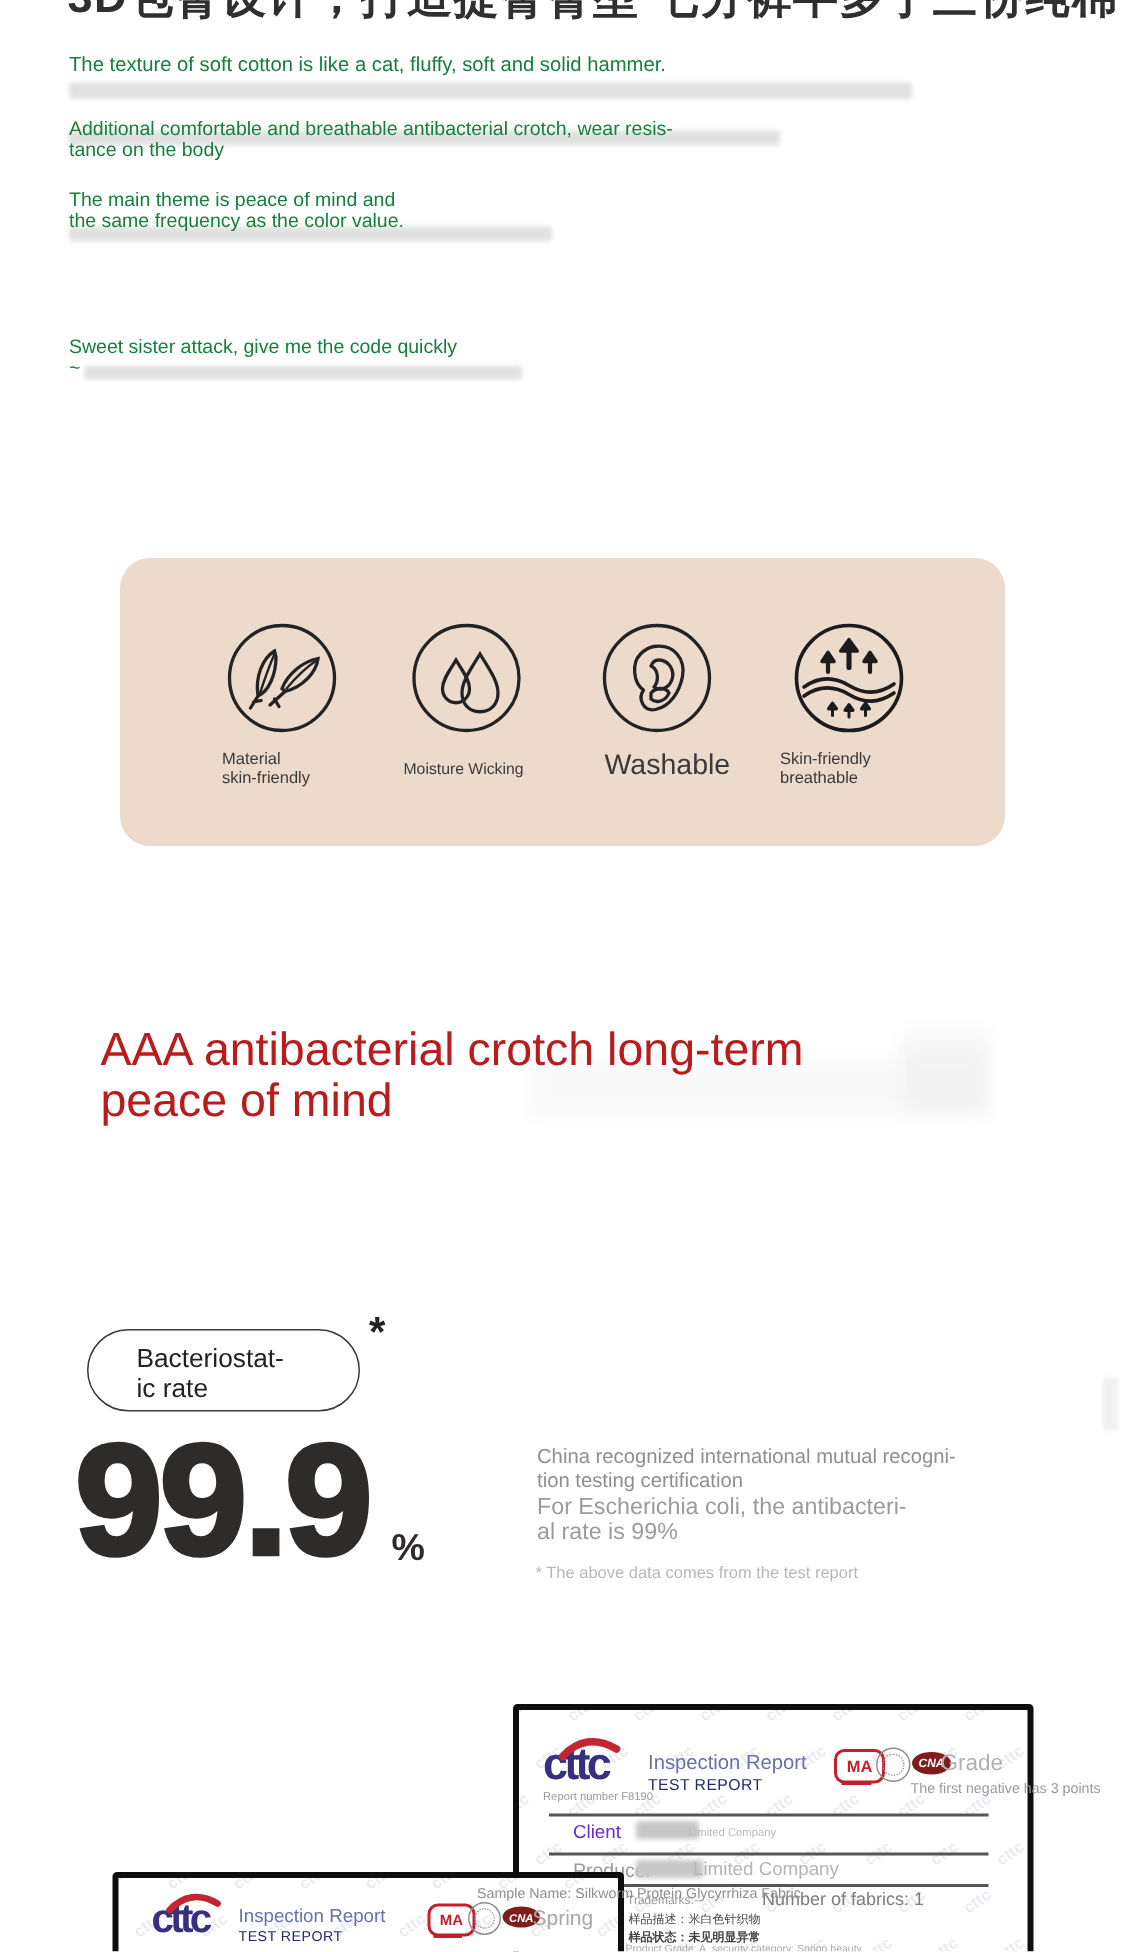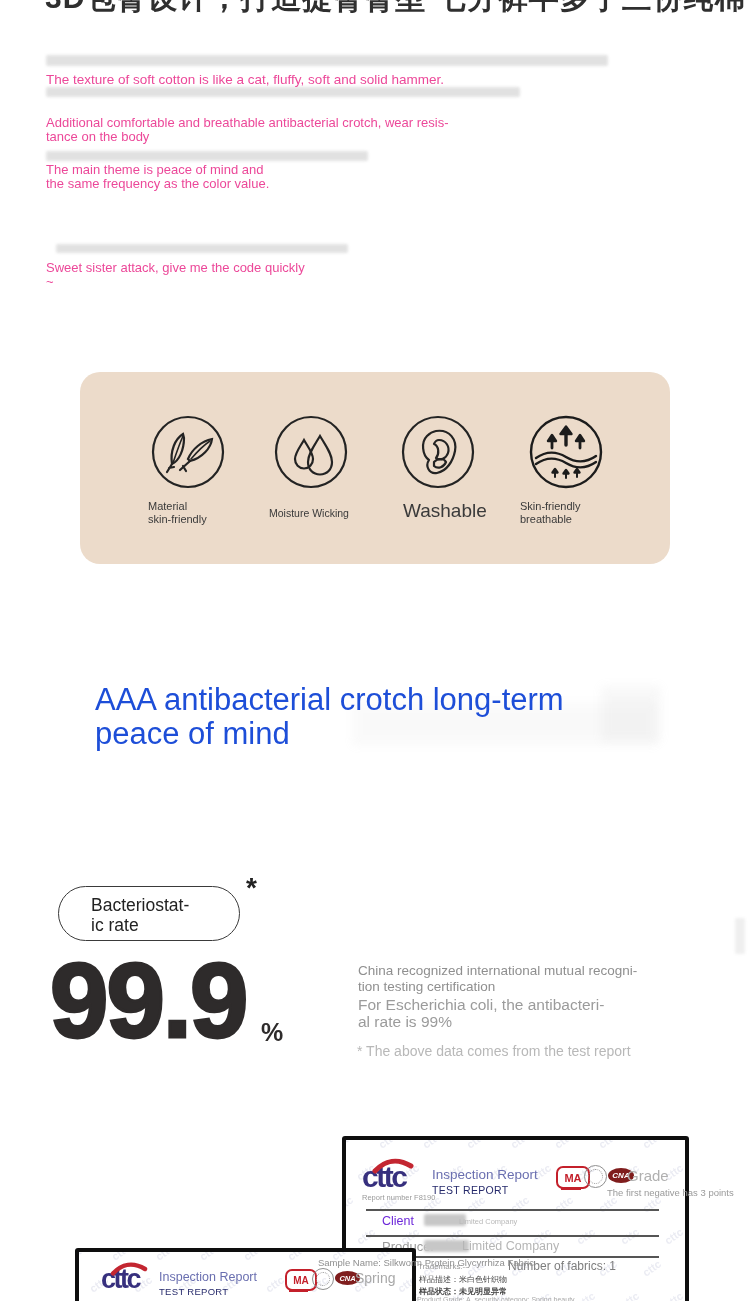--- a/index.html
+++ b/index.html
@@ -4,38 +4,38 @@
 <style>
   html,body{margin:0;padding:0;background:#fff;}
   #page{position:relative;width:750px;height:1301px;background:#ffffff;overflow:hidden;
         font-family:"Liberation Sans","DejaVu Sans",sans-serif;color:#3a3a3a;}
   .abs{position:absolute;box-sizing:border-box;}
   .ghost{position:absolute;background:#b9b9b9;opacity:.42;filter:blur(1.5px);border-radius:2px;z-index:0;}
   .txt{position:absolute;z-index:2;white-space:nowrap;}
 
   
   #title-cn{left:45px;top:-22px;font-size:30px;font-weight:700;color:#2f2f2f;letter-spacing:1px;}
-  .para{font-size:13px;line-height:14px;color:#ec4899;margin-top:37px;}
+  .para{font-size:13px;line-height:14px;color:#15803d;}
   
   #features{left:80px;top:372px;width:590px;height:192px;background:#ecdbca;border-radius:20px;z-index:1;}
   .feat-circle{position:absolute;top:42px;width:76px;height:76px;}
   .feat-label{position:absolute;font-size:11px;line-height:12.5px;color:#3a3a3a;white-space:nowrap;}
   
-  #head1,#head2{left:67px;font-size:31px;line-height:34px;color:#1d4ed8;margin-left:28px;}
+  #head1,#head2{left:67px;font-size:31px;line-height:34px;color:#b91c1c;}
   #subhead{left:0;top:774px;width:750px;text-align:center;font-size:17px;color:#575757;}
   #pill{left:58px;top:886px;width:182px;height:55px;border:1.5px solid #3a3a3a;border-radius:28px;z-index:2;}
   #pill .l{position:absolute;left:32px;font-size:17.5px;color:#222;}
   #asterisk{left:246px;top:872px;font-size:28px;font-weight:700;color:#222;}
   #rate{left:50px;top:948px;font-size:105px;line-height:105px;font-weight:700;color:#2e2b2b;
         -webkit-text-stroke:3px #2e2b2b;letter-spacing:-2px;}
   #rate-unit{left:261px;top:1018px;font-size:25px;font-weight:700;color:#2e2b2b;}
   #rheading{left:357px;top:903px;font-size:21px;color:#3c3c3c;}
   .cert{left:358px;font-size:13.5px;line-height:16.5px;color:#8f8f8f;}
   .detail{left:358px;font-size:15.5px;line-height:17px;color:#9b9b9b;}
-  #footnote{left:357px;top:1043px;font-size:14px;color:#b8b8b8;}
+  #footnote{left:357px;top:1043px;font-size:11px;color:#b8b8b8;}
 
   
   .card{position:absolute;background:#fff;border:4px solid #0e0e0e;border-radius:3px;overflow:hidden;}
   #card-big{left:342px;top:1136px;width:339px;height:200px;z-index:3;}
   #card-small{left:75px;top:1248px;width:333px;height:120px;z-index:4;}
   .wm{position:absolute;inset:0;overflow:hidden;pointer-events:none;}
   .wm span{position:absolute;transform:rotate(-35deg);font-size:11px;font-weight:700;color:#7a7fb0;opacity:.15;}
   .cttc-text{font-weight:700;color:#37307e;letter-spacing:-2.5px;line-height:1;}
   .cttc-swoosh{position:absolute;}
   .ir-title{color:#6a6fb0;}

